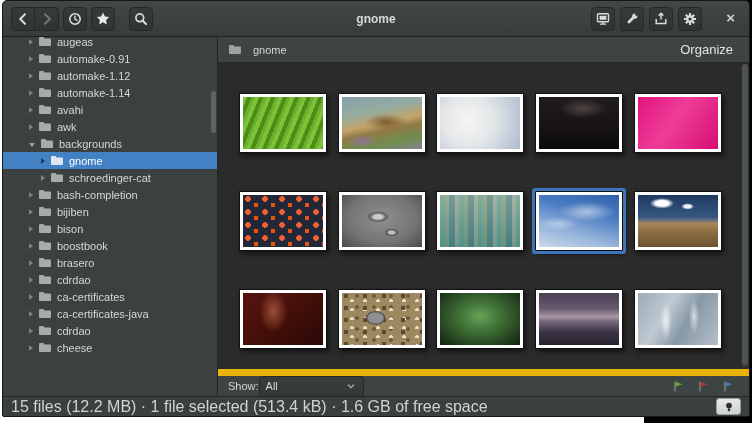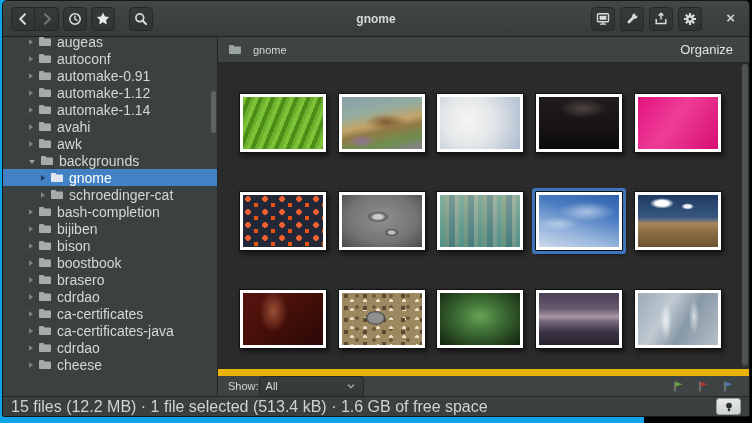--- a/index.html
+++ b/index.html
@@ -1,18 +1,18 @@
 <!DOCTYPE html>
 <html><head>
 <meta charset="utf-8">
 <style>
   * { margin:0; padding:0; box-sizing:border-box; }
   html,body { width:752px; height:423px; }
   body { font-family:"Liberation Sans", sans-serif; background:#000; overflow:hidden; }
-  .screen { width:644px; height:423px; background:#0ea5e9; padding:0 2px 6px 2px; }
+  .screen { width:644px; height:423px; background:#ffffff; padding:0 2px 6px 2px; }
   .window { width:748px; height:417px; background:#2b2b2b; border-radius:5px 5px 2px 2px;
             overflow:hidden; display:flex; flex-direction:column; border:1px solid #151817; }
 
   
   .headerbar { height:36px; flex:0 0 36px; background:linear-gradient(#414847,#353c3b);
                border-bottom:1px solid #1d2120; display:flex; align-items:center;
                padding:0 8px; position:relative; }
   .hb-btn { height:24px; min-width:24px; background:linear-gradient(#343b3a,#2e3434);
             border:1px solid #252a29; border-radius:4px; display:flex; align-items:center;
             justify-content:center; cursor:pointer; }
@@ -36,21 +36,21 @@
              overflow:hidden; border-right:1px solid #232726; }
   .tree { margin-top:-4px; }
   .srow { height:17px; display:flex; align-items:center; padding-left:26px; cursor:pointer; }
   .srow.lvl2 { padding-left:38px; }
   .srow .exp { width:0; height:0; margin-right:5px; flex:0 0 auto;
                border-top:3.5px solid transparent; border-bottom:3.5px solid transparent;
                border-left:4.5px solid #7e8481; }
   .srow .exp.down { border-left:3.5px solid transparent; border-right:3.5px solid transparent;
                     border-top:4.5px solid #9aa09c; border-bottom:none; margin-top:2px; }
   .fold { width:14px; height:11px; margin-right:5px; flex:0 0 auto; }
-  .slabel { color:#d4d8d5; font-size:14px; white-space:nowrap; }
+  .slabel { color:#d4d8d5; font-size:11px; white-space:nowrap; }
   .srow.sel { background:#4181c4; }
   .srow.sel .slabel { color:#ffffff; }
   .srow.sel .exp { border-left-color:#1e3c5e; }
   .sb-scroll { position:absolute; top:0; right:1px; width:5px; height:100%; }
   .sb-thumb { position:absolute; top:54px; right:0; width:5px; height:42px;
               background:#5d6361; border-radius:3px; }
 
   
   .main { flex:1 1 auto; display:flex; flex-direction:column; min-width:0; }
 
@@ -222,27 +222,20 @@
               <svg class="fold" viewBox="0 0 14 11">
                 <path d="M1 2.1C1 1.5 1.5 1 2.1 1h3.2l1.3 1.5h5.3c.6 0 1.1.5 1.1 1.1v5.3c0 .6-.5 1.1-1.1 1.1H2.1C1.5 10 1 9.5 1 8.9z" fill="#a6ada8"></path>
               </svg>
               <span class="slabel">augeas</span>
             </div>
         <div class="srow">
               <span class="exp"></span>
               <svg class="fold" viewBox="0 0 14 11">
                 <path d="M1 2.1C1 1.5 1.5 1 2.1 1h3.2l1.3 1.5h5.3c.6 0 1.1.5 1.1 1.1v5.3c0 .6-.5 1.1-1.1 1.1H2.1C1.5 10 1 9.5 1 8.9z" fill="#a6ada8"></path>
               </svg>
-              <span class="slabel">autoconf</span>
-            </div>
-        <div class="srow">
-              <span class="exp"></span>
-              <svg class="fold" viewBox="0 0 14 11">
-                <path d="M1 2.1C1 1.5 1.5 1 2.1 1h3.2l1.3 1.5h5.3c.6 0 1.1.5 1.1 1.1v5.3c0 .6-.5 1.1-1.1 1.1H2.1C1.5 10 1 9.5 1 8.9z" fill="#a6ada8"></path>
-              </svg>
               <span class="slabel">automake-0.91</span>
             </div>
         <div class="srow">
               <span class="exp"></span>
               <svg class="fold" viewBox="0 0 14 11">
                 <path d="M1 2.1C1 1.5 1.5 1 2.1 1h3.2l1.3 1.5h5.3c.6 0 1.1.5 1.1 1.1v5.3c0 .6-.5 1.1-1.1 1.1H2.1C1.5 10 1 9.5 1 8.9z" fill="#a6ada8"></path>
               </svg>
               <span class="slabel">automake-1.12</span>
             </div>
         <div class="srow">

